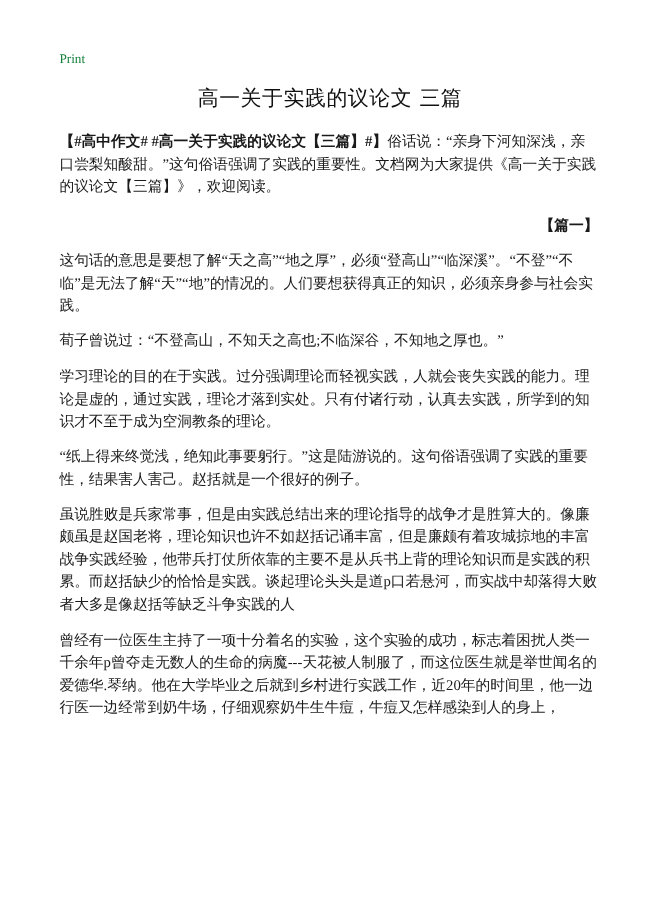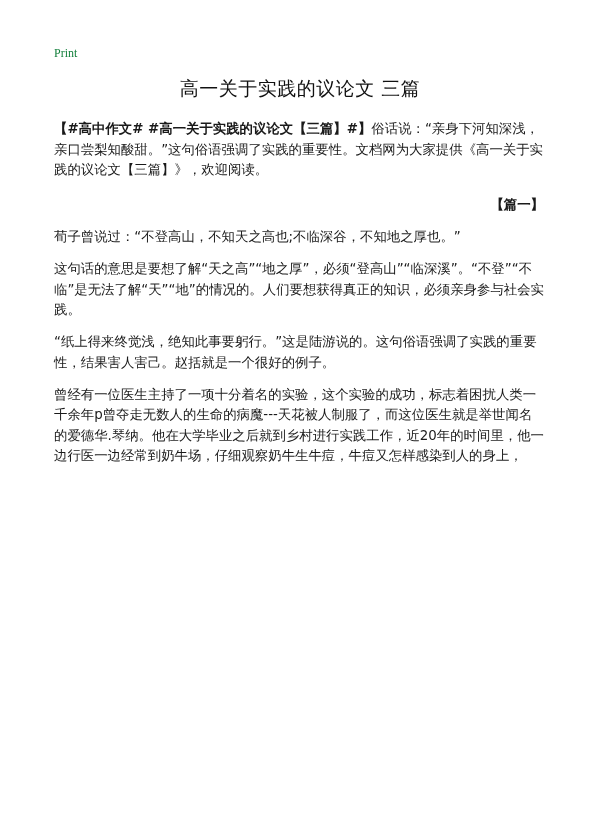--- a/index.html
+++ b/index.html
@@ -15,30 +15,32 @@
   }
   .title {
     position: absolute; left: 0; top: 76px; width: 600px;
     text-align: center; font-size: 19px; color: #111;
     letter-spacing: 0.5px;
   }
   .content {
     position: absolute; left: 54px; top: 119px; width: 490px;
     font-size: 13.4px; line-height: 20.5px;
   }
-  .content p { margin: 0 0 11.5px 0; word-break: break-all; }
+  .content p { margin: 0 0 11.5px 0; word-break: break-all; font-family: Liberation Serif, serif; }
   .intro-tag { font-weight: bold; }
   .section-head { font-weight: bold; margin: 14px 0 12px 0 !important; text-align: right; }
 </style>
 </head>
 <body>
 
 <div class="print-label">Print</div>
 <div class="title">高一关于实践的议论文 三篇</div>
 
 <div class="content">
   <p><span class="intro-tag">【#高中作文# #高一关于实践的议论文【三篇】#】</span><span>俗话说：“亲身下河知深浅，亲口尝梨知酸甜。”这句俗语强调了实践的重要性。文档网为大家提供《高一关于实践的议论文【三篇】》，欢迎阅读。</span></p>
   <p class="section-head">【篇一】</p>
+  <p>这句话的意思是要想了解“天之高”“地之厚”，必须“登高山”“临深溪”。“不登”“不临”是无法了解“天”“地”的情况的。人们要想获得真正的知识，必须亲身参与社会实践。</p>
   <p>荀子曾说过：“不登高山，不知天之高也;不临深谷，不知地之厚也。”</p>
-  <p>这句话的意思是要想了解“天之高”“地之厚”，必须“登高山”“临深溪”。“不登”“不临”是无法了解“天”“地”的情况的。人们要想获得真正的知识，必须亲身参与社会实践。</p>
+  <p>学习理论的目的在于实践。过分强调理论而轻视实践，人就会丧失实践的能力。理论是虚的，通过实践，理论才落到实处。只有付诸行动，认真去实践，所学到的知识才不至于成为空洞教条的理论。</p>
   <p>“纸上得来终觉浅，绝知此事要躬行。”这是陆游说的。这句俗语强调了实践的重要性，结果害人害己。赵括就是一个很好的例子。</p>
+  <p>虽说胜败是兵家常事，但是由实践总结出来的理论指导的战争才是胜算大的。像廉颇虽是赵国老将，理论知识也许不如赵括记诵丰富，但是廉颇有着攻城掠地的丰富战争实践经验，他带兵打仗所依靠的主要不是从兵书上背的理论知识而是实践的积累。而赵括缺少的恰恰是实践。谈起理论头头是道p口若悬河，而实战中却落得大败者大多是像赵括等缺乏斗争实践的人</p>
   <p>曾经有一位医生主持了一项十分着名的实验，这个实验的成功，标志着困扰人类一千余年p曾夺走无数人的生命的病魔---天花被人制服了，而这位医生就是举世闻名的爱德华.琴纳。他在大学毕业之后就到乡村进行实践工作，近20年的时间里，他一边行医一边经常到奶牛场，仔细观察奶牛生牛痘，牛痘又怎样感染到人的身上，</p>
 </div>
 
 </body></html>

